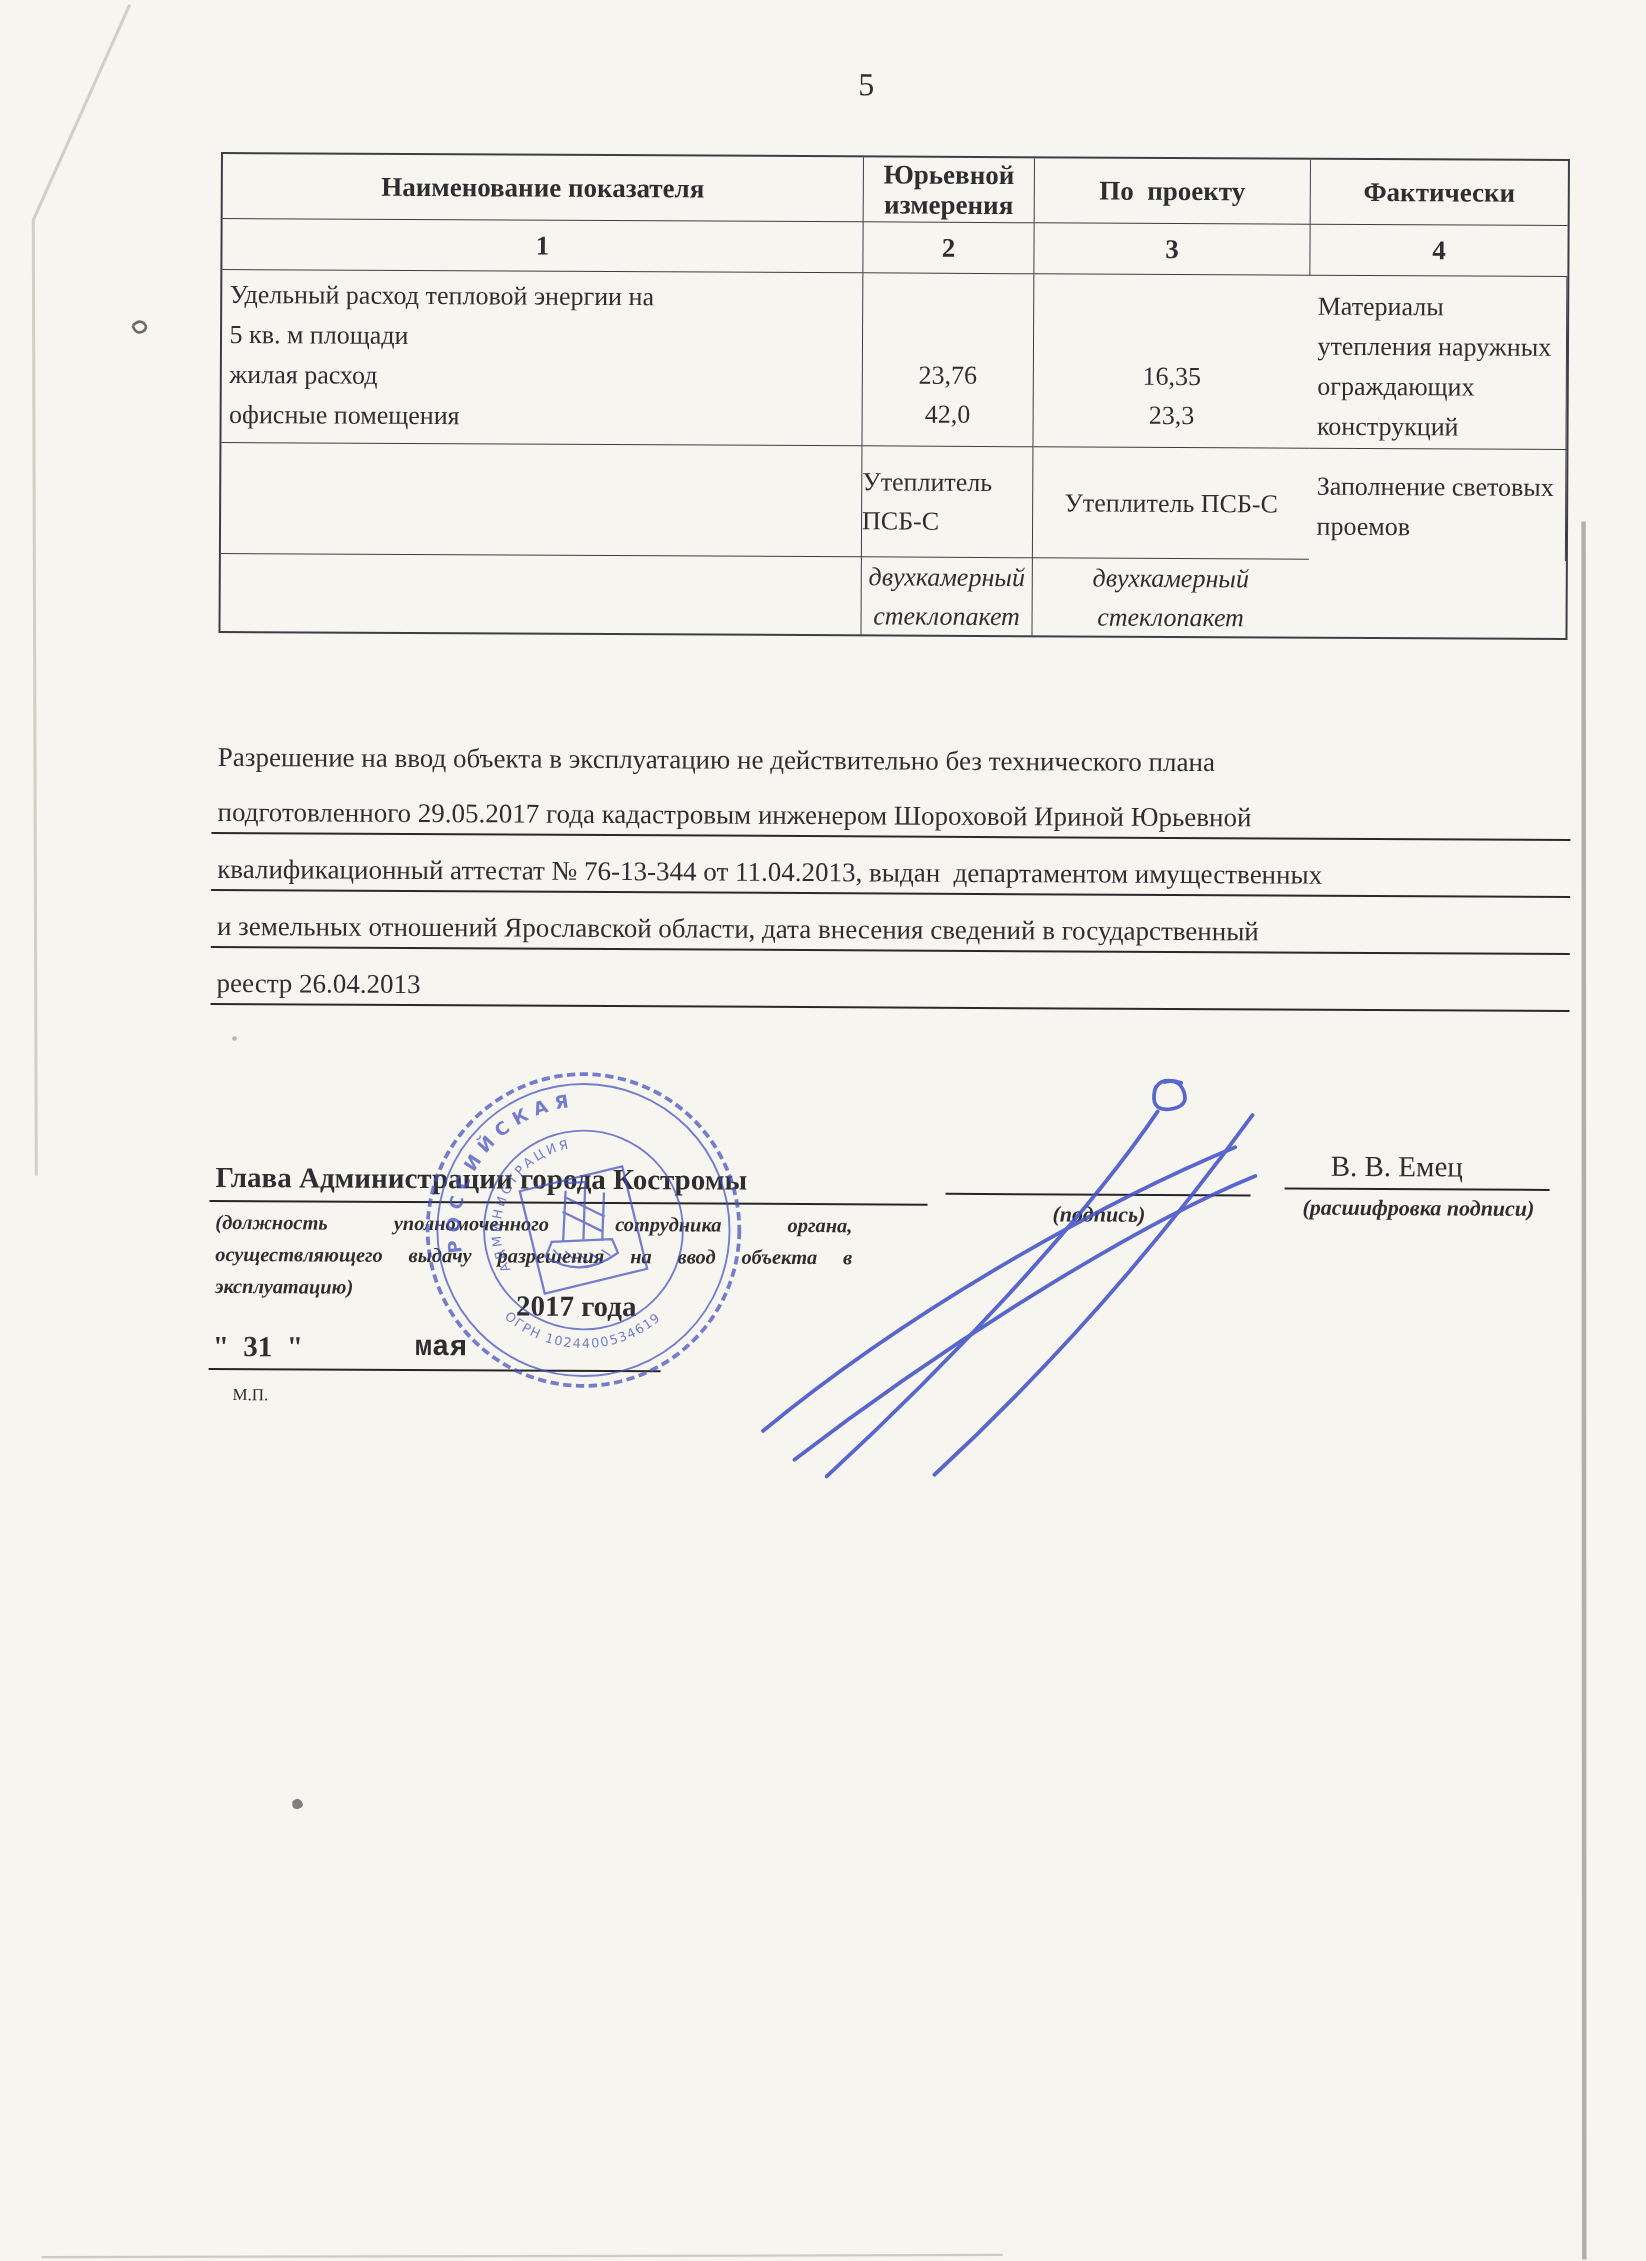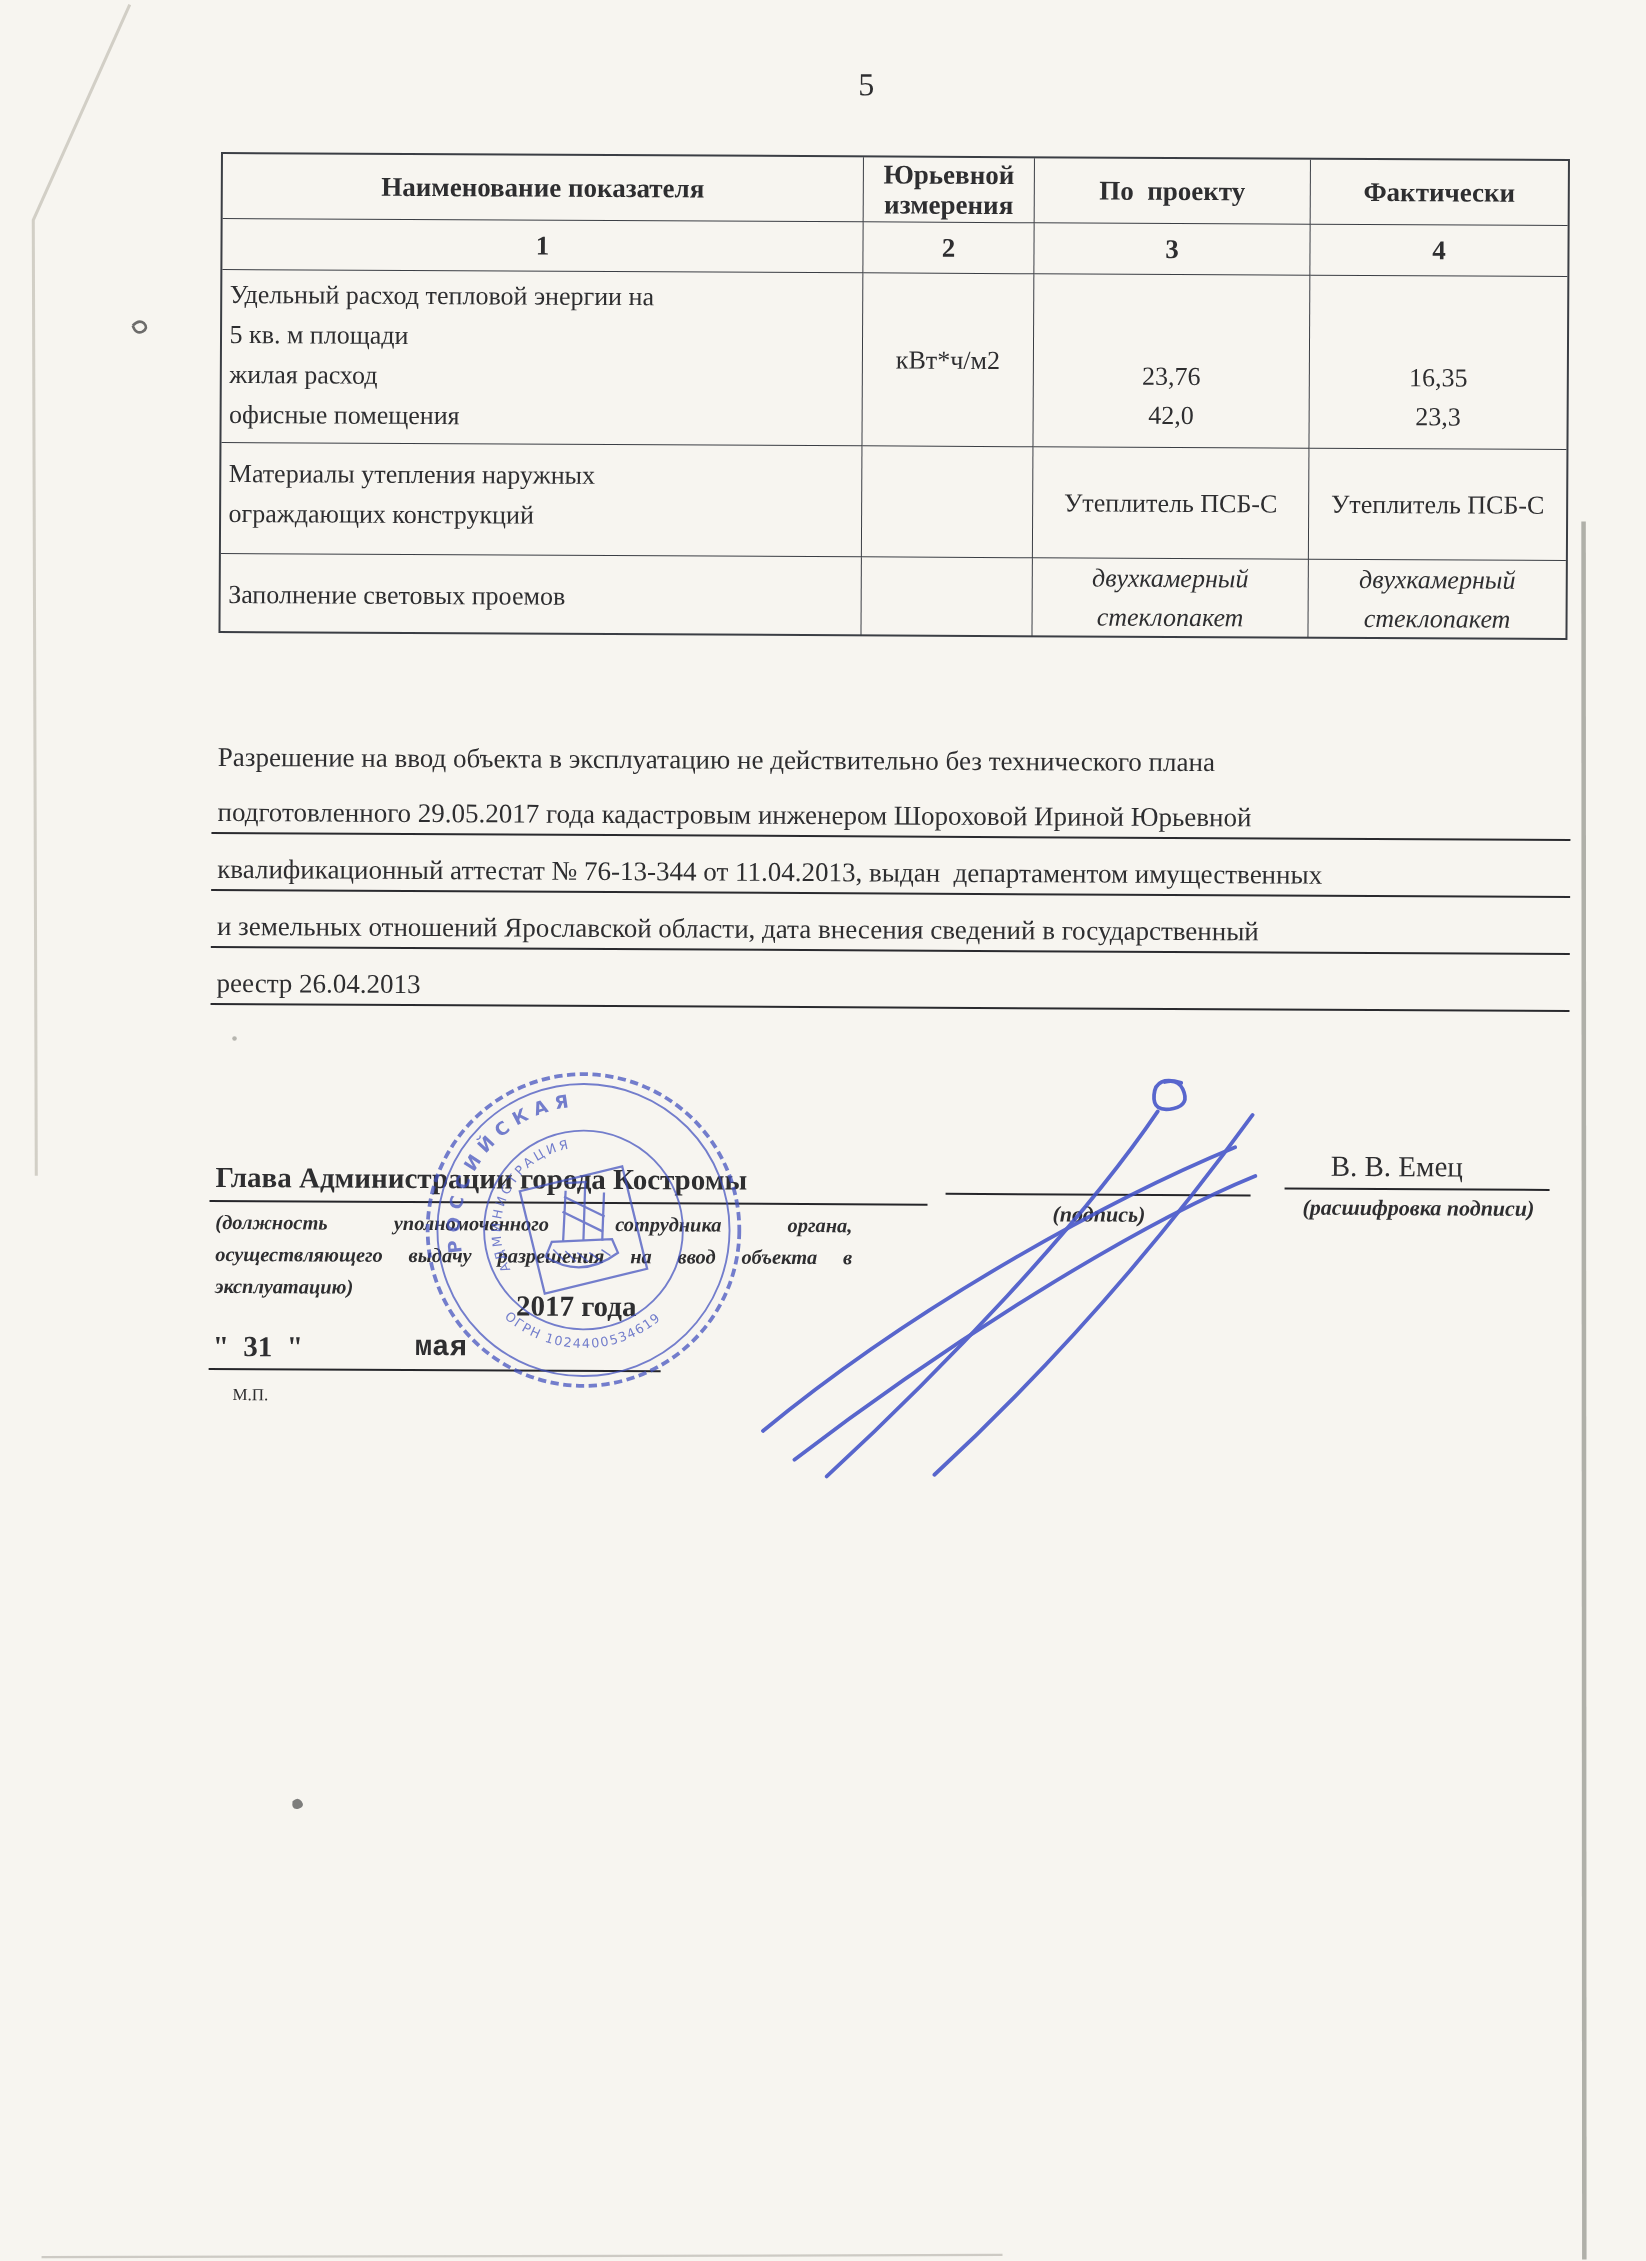--- a/index.html
+++ b/index.html
@@ -73,21 +73,20 @@
       <div class="tc num">2</div>
       <div class="tc num">3</div>
       <div class="tc num lastcol">4</div>
 
       <div class="tc nameCell">
         <span>Удельный расход тепловой энергии на</span>
         <span>5 кв. м площади</span>
         <span>жилая расход</span>
         <span>офисные помещения</span>
       </div>
-      <div class="tc">кВт*ч/м2</div>
       <div class="tc valBottom">
         <span>23,76</span>
         <span>42,0</span>
       </div>
       <div class="tc valBottom lastcol">
         <span>16,35</span>
         <span>23,3</span>
       </div>
 
       <div class="tc nameCell midName">

